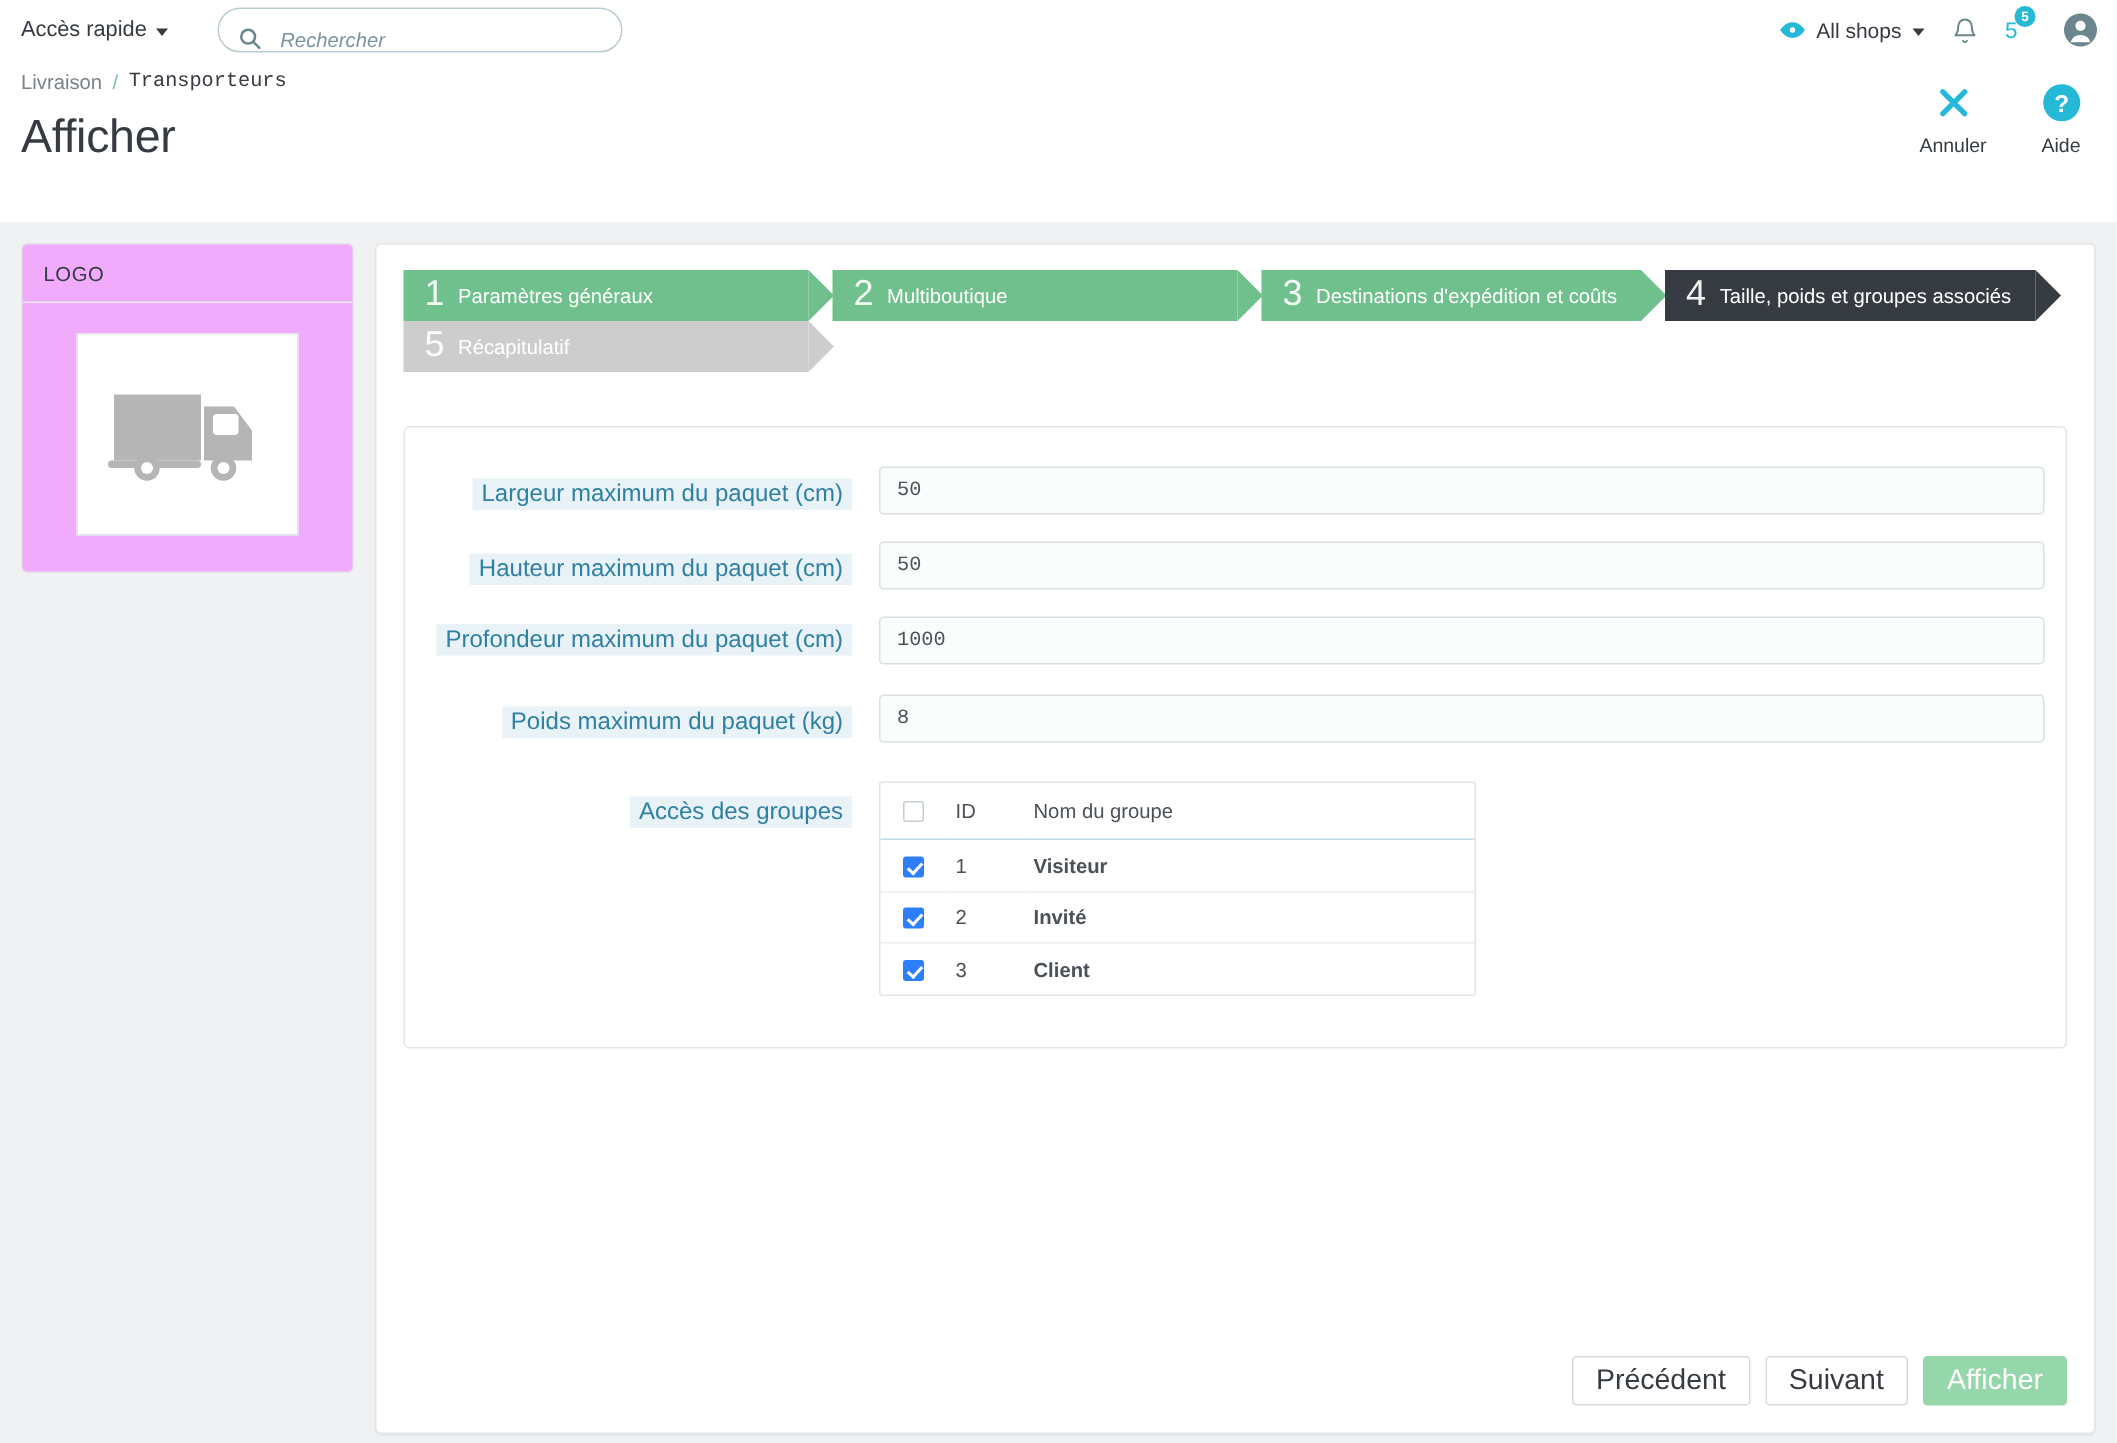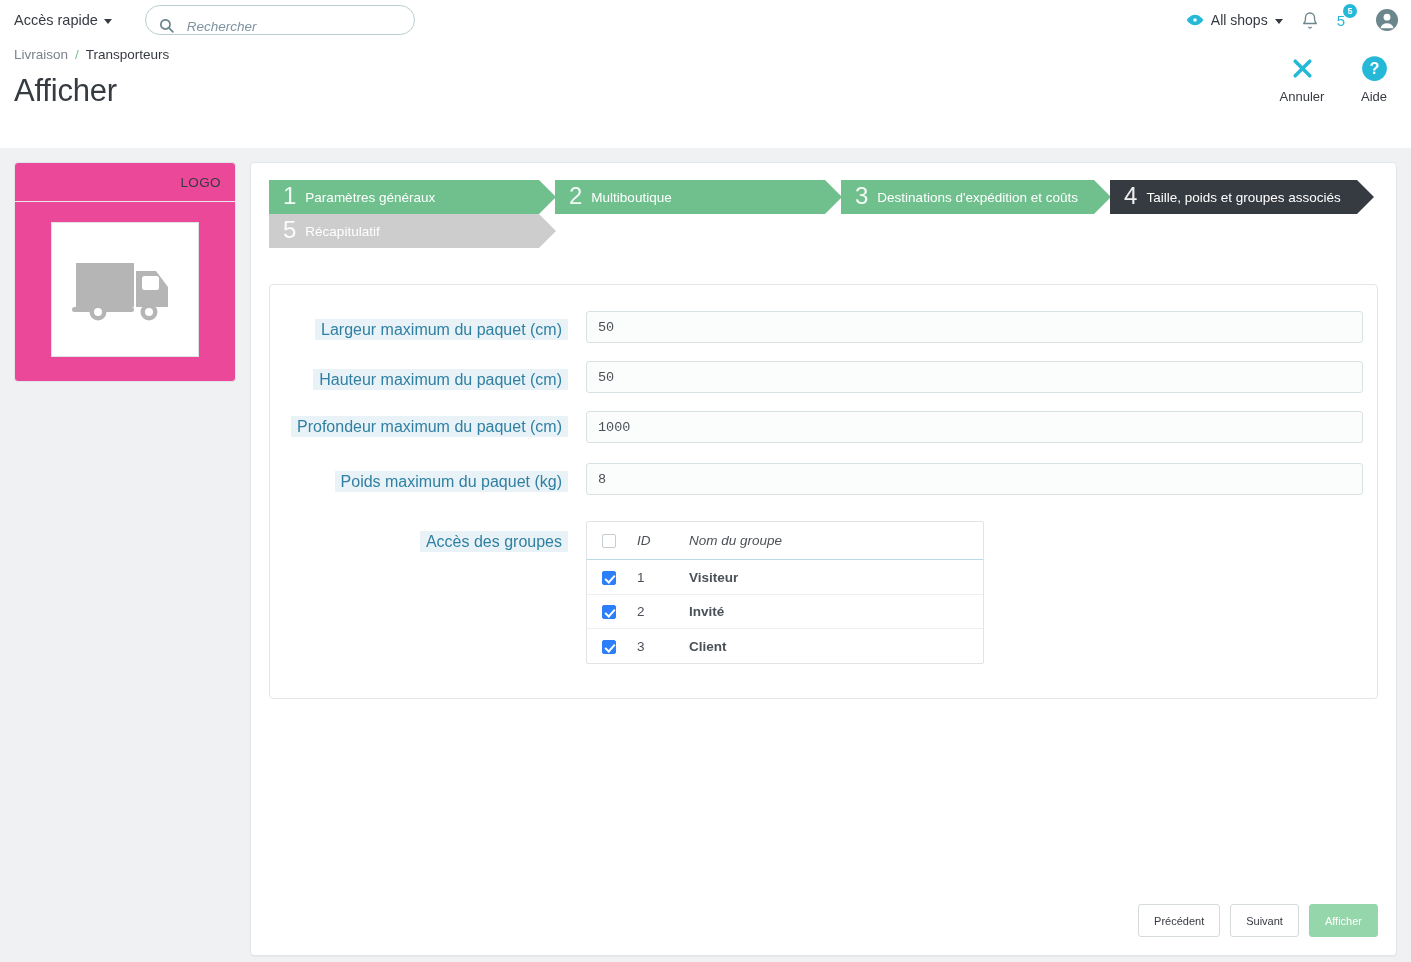--- a/index.html
+++ b/index.html
@@ -114,21 +114,21 @@
   }
   .breadcrumb {
     font-size: 13.5px;
     color: #7a828a;
     display: flex;
     gap: 7px;
     align-items: center;
   }
   .breadcrumb .crumb-link { color: #7a828a; cursor: pointer; text-decoration: none; }
   .breadcrumb .sep { color: #76c29b; }
-  .breadcrumb .crumb-current { color: #363a41; }
+  .breadcrumb .crumb-current { color: #363a41; font-family: Liberation Mono, monospace; }
   .page-title {
     font-size: 31px;
     font-weight: normal;
     color: #363a41;
     margin-top: 11px;
     letter-spacing: -0.2px;
   }
   .header-actions {
     position: absolute;
     right: 14px;
@@ -161,25 +161,24 @@
   .content {
     display: flex;
     padding: 14px 14px 0 14px;
     gap: 14px;
     align-items: flex-start;
   }
 
   
   .logo-card {
     width: 222px;
-    background: #ec4899;
+    background: #f0abfc;
     border: 1px solid #e3e6e8;
     border-radius: 4px;
     flex: 0 0 222px;
-    text-align: right;
   }
   .logo-card-header {
     padding: 12px 14px 11px 14px;
     border-bottom: 1px solid #e7eaec;
     font-size: 13.5px;
     color: #363a41;
     letter-spacing: 0.4px;
   }
   .logo-card-body {
     padding: 20px 0 24px 0;
@@ -311,21 +310,20 @@
     border-collapse: collapse;
     font-size: 13.5px;
   }
   table.groups th {
     text-align: left;
     font-weight: normal;
     color: #4b5158;
     padding: 11px 6px 11px 6px;
     border-bottom: 1px solid #b9dbe6;
     font-size: 13.5px;
-    font-style: italic;
   }
   table.groups td {
     padding: 9px 6px;
     border-bottom: 1px solid #eceff0;
     color: #4b5158;
   }
   table.groups tr:last-child td { border-bottom: none; }
   .col-cb { width: 44px; padding-left: 15px !important; }
   .col-id { width: 52px; }
   .grp-name { font-weight: bold; color: #4b5158; }
@@ -358,21 +356,21 @@
     position: absolute;
     right: 18px;
     bottom: 18px;
     display: flex;
     gap: 10px;
   }
   .btn {
     height: 33px;
     padding: 0 15px;
     border-radius: 3px;
-    font-size: 11px;
+    font-size: 19px;
     font-family: "Liberation Sans", sans-serif;
     cursor: pointer;
     border: 1px solid #d5dadd;
     background: #fff;
     color: #363a41;
   }
   .btn-finish {
     background: #96d6ab;
     border-color: #96d6ab;
     color: #ffffff;

